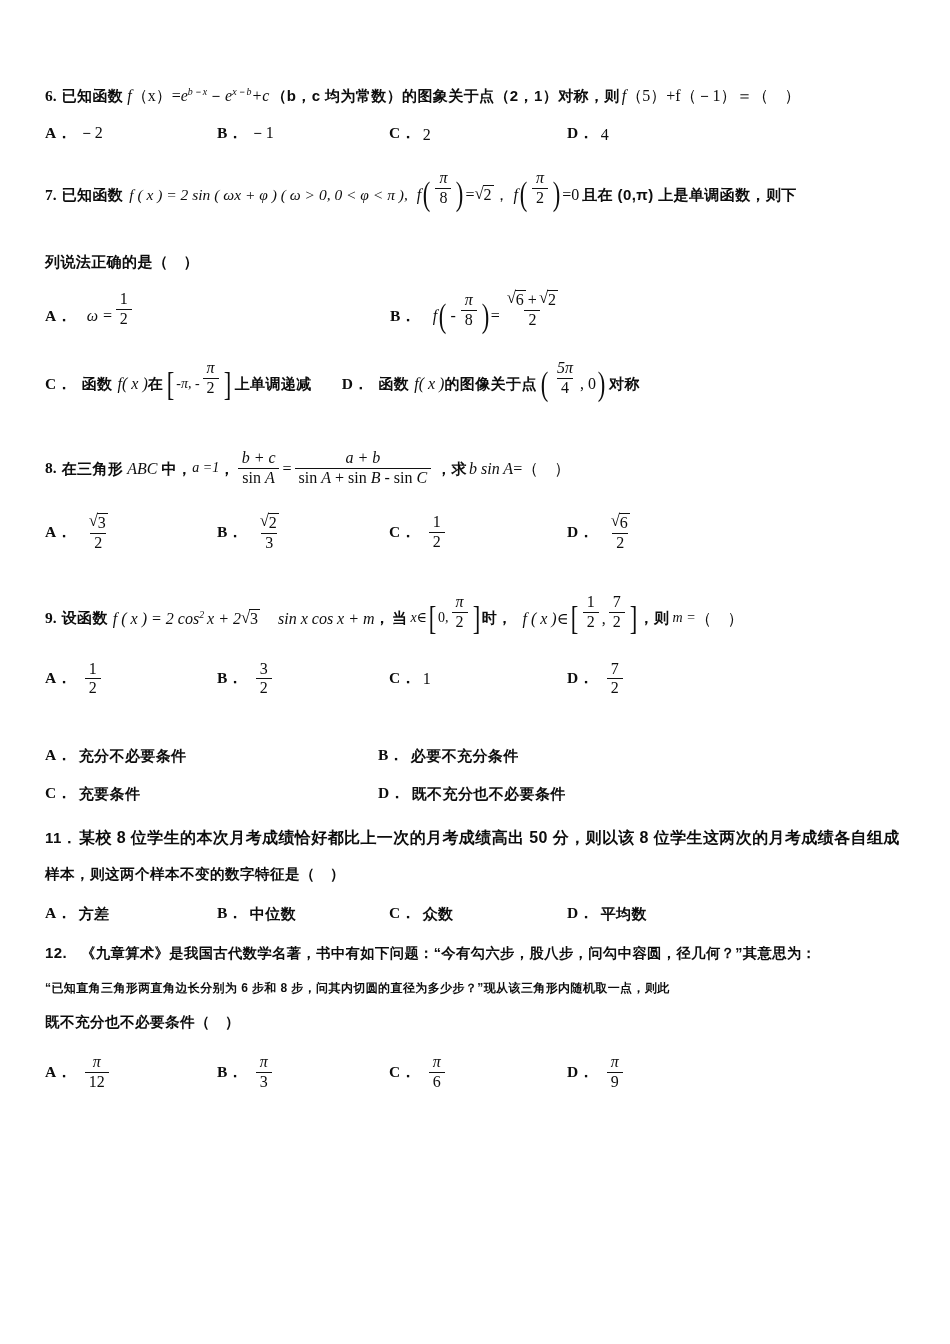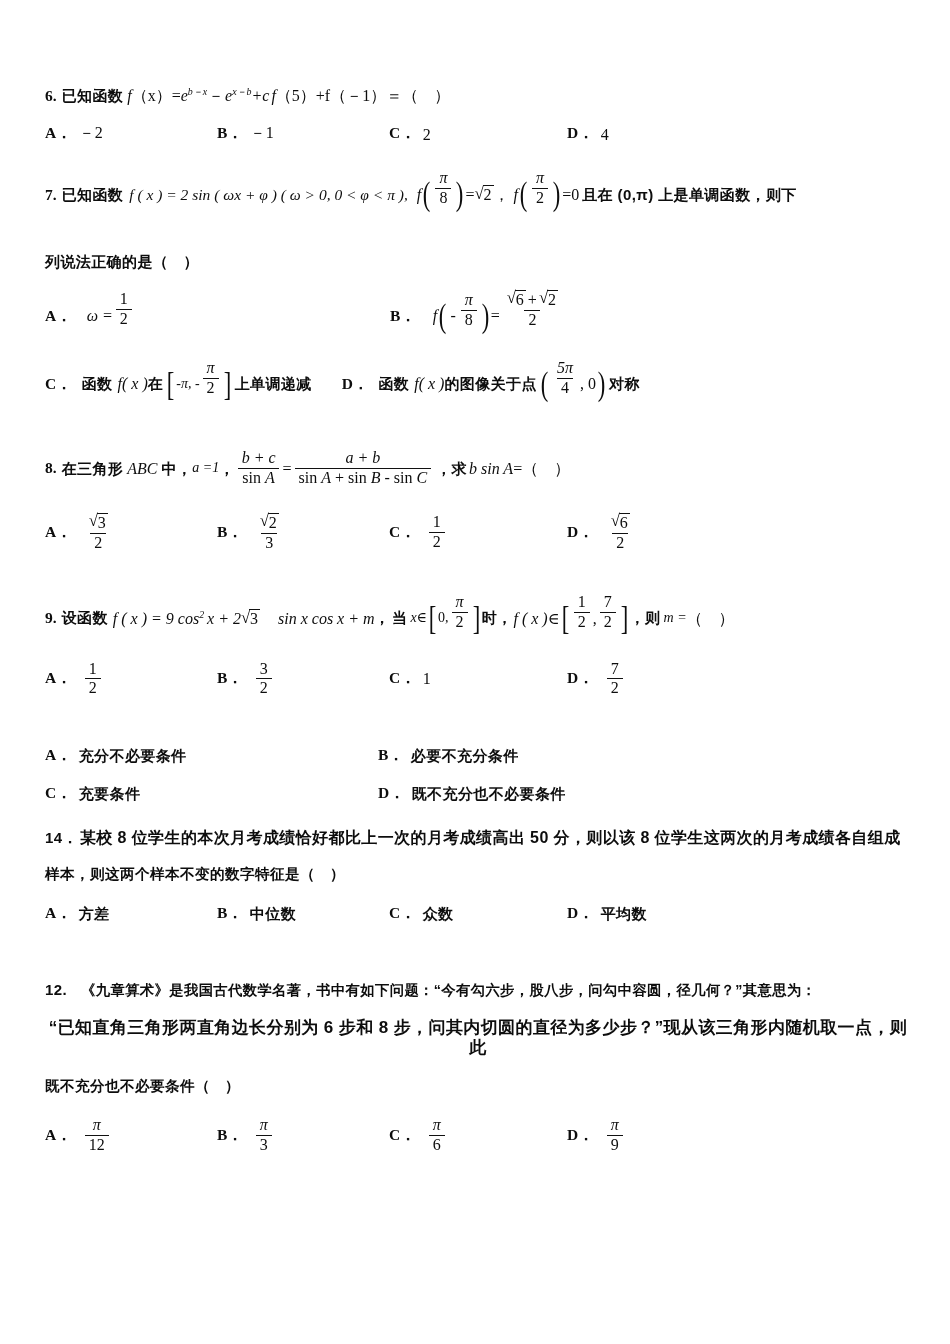--- a/index.html
+++ b/index.html
@@ -153,20 +153,21 @@
     <div class="qline" style="align-items:baseline;">
       <span class="qnum">6.</span>
       <span class="cn">已知函数</span>
       <span class="mi" style="margin-left:4px;">f</span>
       <span class="mr">（x）</span>
       <span class="mr">=</span>
       <span class="mi"><span>e</span><sup class="ex">b－x</sup></span>
       <span class="mr" style="margin:0 1px;">－</span>
       <span class="mi"><span>e</span><sup class="ex">x－b</sup></span>
       <span class="mi">+c</span>
+      <span class="cn" style="margin-left:2px;">（b，c 均为常数）的图象关于点（2，1）对称，则</span>
       <span class="mi" style="margin-left:2px;">f</span>
       <span class="mr">（5）+f（－1）＝（　）</span>
     </div>
     <div class="opts" style="margin-top:17px;">
       <div class="opt" style="width:172px;">
         <span class="olab">A．</span>
         <span class="mr">－2</span>
       </div>
       <div class="opt" style="width:172px;">
         <span class="olab">B．</span>
@@ -348,38 +349,38 @@
           <span class="den mr">2</span>
         </span>
       </div>
     </div>
   </div>
 
   <div class="q" style="margin-top:48px;">
     <div class="qline" style="align-items:center;">
       <span class="qnum">9.</span>
       <span class="cn">设函数</span>
-      <span class="mi" style="margin-left:5px;"><span>f ( x ) = 9 cos</span><sup class="ex">2</sup></span>
+      <span class="mi" style="margin-left:5px;"><span>f ( x ) = 2 cos</span><sup class="ex">2</sup></span>
       <span class="mi" style="margin-left:3px;">x + 2</span>
       <span class="rad mr"><span>3</span></span>
       <span class="mi" style="margin-left:18px;">sin x cos x + m</span>
       <span class="cn">，</span>
       <span class="cn" style="margin-left:2px;">当</span>
       <span class="mi" style="font-size:14px;margin-left:3px;">x∈</span>
       <span class="delim">
         <span class="dl">[</span>
         <span class="mr" style="font-size:14px;">0,</span>
         <span class="frac tight">
           <span class="num mi">π</span>
           <span class="den mr">2</span>
         </span>
         <span class="dr">]</span>
       </span>
       <span class="cn">时，</span>
-      <span class="mi" style="margin-left:1px;">f ( x )∈</span>
+      <span class="mi" style="margin-left:10px;">f ( x )∈</span>
       <span class="delim">
         <span class="dl">[</span>
         <span class="frac tight">
           <span class="num mr">1</span>
           <span class="den mr">2</span>
         </span>
         <span class="mr">,</span>
         <span class="frac tight">
           <span class="num mr">7</span>
           <span class="den mr">2</span>
@@ -437,21 +438,21 @@
       </div>
       <div class="opt">
         <span class="olab">D．</span>
         <span class="cn">既不充分也不必要条件</span>
       </div>
     </div>
   </div>
 
   <div class="q" style="margin-top:24px;">
     <div class="qline">
-      <span class="qnum cn" style="margin-right:2px;">14．</span>
+      <span class="qnum cn" style="margin-right:2px;">11．</span>
       <span class="cn" style="font-size:16px;">某校 8 位学生的本次月考成绩恰好都比上一次的月考成绩高出 50 分，则以该 8 位学生这两次的月考成绩各自组成</span>
     </div>
     <div class="qline" style="margin-top:19px;">
       <span class="cn" style="font-size:14.6px;">样本，则这两个样本不变的数字特征是（　）</span>
     </div>
     <div class="opts" style="margin-top:19px;">
       <div class="opt" style="width:172px;">
         <span class="olab">A．</span>
         <span class="cn">方差</span>
       </div>
@@ -465,25 +466,25 @@
       </div>
       <div class="opt">
         <span class="olab">D．</span>
         <span class="cn">平均数</span>
       </div>
     </div>
   </div>
 
   <div class="q" style="margin-top:20px;">
     <div class="qline">
-      <span class="qnum cn" style="margin-right:2px;margin-top:37px;">12.</span>
+      <span class="qnum cn" style="margin-right:2px;">12.</span>
       <span class="cn" style="font-size:14.3px;margin-left:12px;">《九章算术》是我国古代数学名著，书中有如下问题：“今有勾六步，股八步，问勾中容圆，径几何？”其意思为：</span>
     </div>
     <div class="qline" style="margin-top:19px;">
-      <span class="cn" style="font-size:17px;text-align:center;">“已知直角三角形两直角边长分别为 6 步和 8 步，问其内切圆的直径为多少步？”现从该三角形内随机取一点，则此</span>
+      <span class="cn" style="font-size:12px;text-align:center;">“已知直角三角形两直角边长分别为 6 步和 8 步，问其内切圆的直径为多少步？”现从该三角形内随机取一点，则此</span>
     </div>
     <div class="qline" style="margin-top:19px;">
       <span class="cn" style="font-size:14.6px;">既不充分也不必要条件（　）</span>
     </div>
     <div class="opts" style="margin-top:22px;align-items:center;">
       <div class="opt" style="width:172px;align-items:center;">
         <span class="olab">A．</span>
         <span class="frac" style="top:0;margin-left:6px;">
           <span class="num mi">π</span>
           <span class="den mr">12</span>

